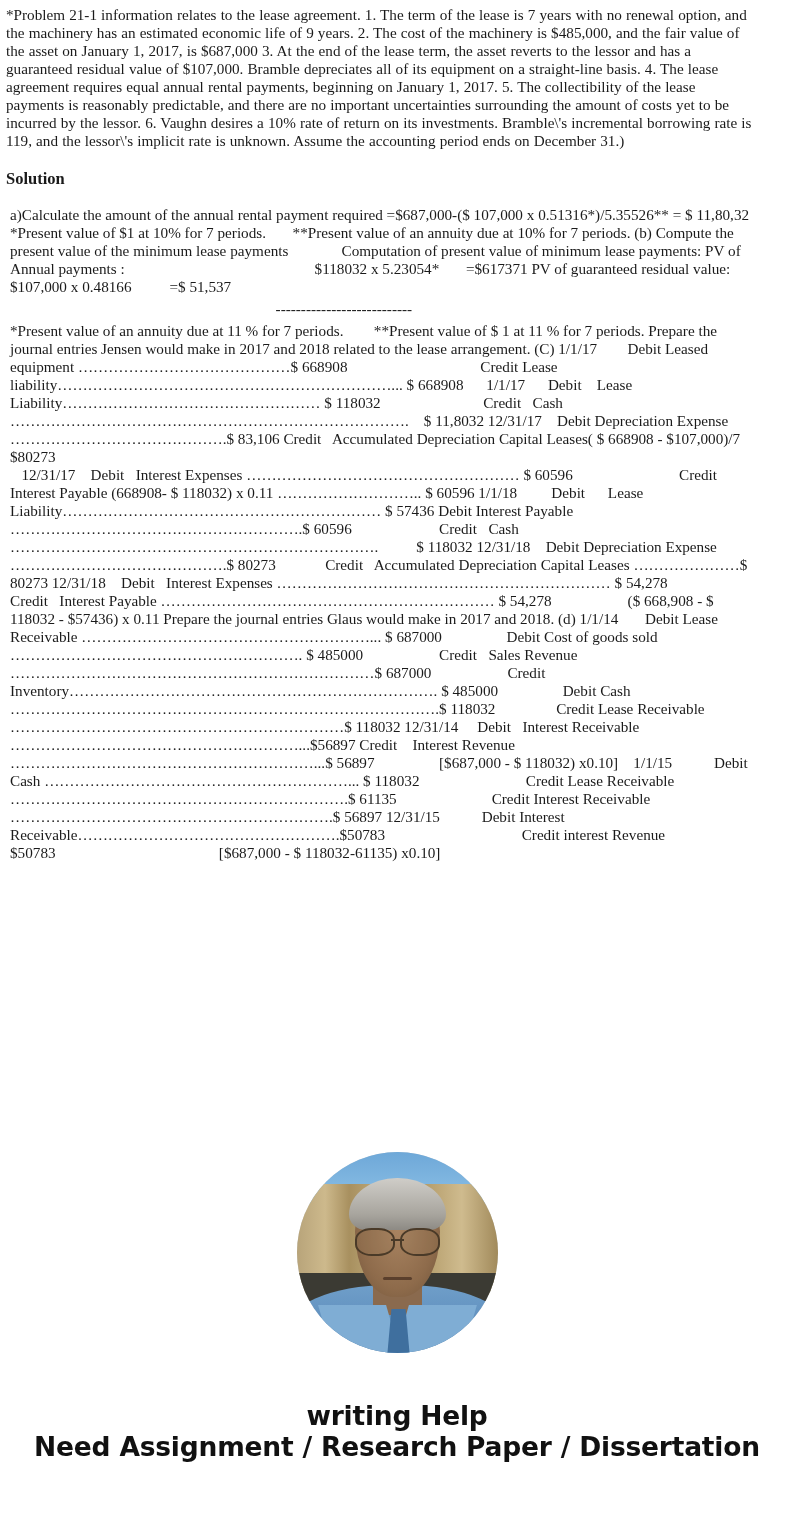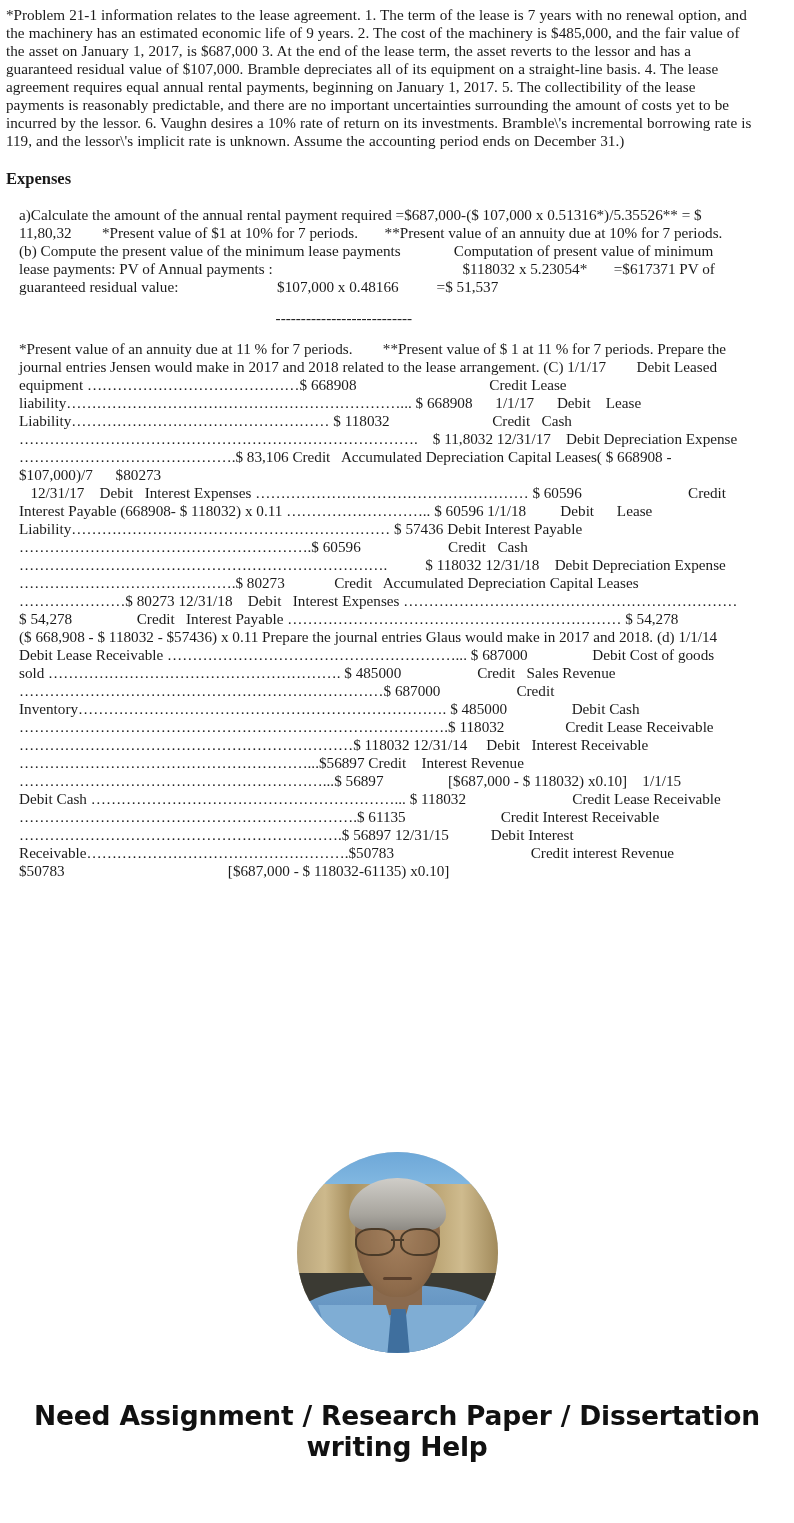--- a/index.html
+++ b/index.html
@@ -42,21 +42,21 @@
     font-size: 16.5px;
     font-weight: bold;
     line-height: 18px;
     margin: 20px 0 18px 0;
   }
 
   .solution-block {
     font-size: 15.2px;
     line-height: 18px;
     white-space: pre-wrap;
-    margin: 13px;
+    margin: 4px;
   }
 
   
   .rule-line {
     font-size: 15.2px;
     line-height: 18px;
     white-space: pre;
     letter-spacing: 0px;
   }
 
@@ -156,21 +156,21 @@
 </style>
 </head>
 <body>
 
 <div class="page">
 
   <div class="doc-body">
 
     <p class="para">*Problem 21-1 information relates to the lease agreement. 1. The term of the lease is 7 years with no renewal option, and the machinery has an estimated economic life of 9 years. 2. The cost of the machinery is $485,000, and the fair value of the asset on January 1, 2017, is $687,000 3. At the end of the lease term, the asset reverts to the lessor and has a guaranteed residual value of $107,000. Bramble depreciates all of its equipment on a straight-line basis. 4. The lease agreement requires equal annual rental payments, beginning on January 1, 2017. 5. The collectibility of the lease payments is reasonably predictable, and there are no important uncertainties surrounding the amount of costs yet to be incurred by the lessor. 6. Vaughn desires a 10% rate of return on its investments. Bramble\'s incremental borrowing rate is 119, and the lessor\'s implicit rate is unknown. Assume the accounting period ends on December 31.)</p>
 
-    <h2 class="section-heading">Expenses</h2>
+    <h2 class="section-heading">Solution</h2>
 
     <div class="solution-block">a)Calculate the amount of the annual rental payment required =$687,000-($ 107,000 x 0.51316*)/5.35526** = $ 11,80,32        *Present value of $1 at 10% for 7 periods.       **Present value of an annuity due at 10% for 7 periods. (b) Compute the present value of the minimum lease payments              Computation of present value of minimum lease payments: PV of Annual payments :                                                  $118032 x 5.23054*       =$617371 PV of guaranteed residual value:                          $107,000 x 0.48166          =$ 51,537</div>
 
     <div class="rule-line">                                                                       ---------------------------</div>
 
 
     <div class="solution-block">*Present value of an annuity due at 11 % for 7 periods.        **Present value of $ 1 at 11 % for 7 periods. Prepare the journal entries Jensen would make in 2017 and 2018 related to the lease arrangement. (C) 1/1/17        Debit Leased equipment ……………………………………$ 668908                                   Credit Lease liability…………………………………………………………... $ 668908      1/1/17      Debit    Lease Liability…………………………………………… $ 118032                           Credit   Cash …………………………………………………………………….    $ 11,8032 12/31/17    Debit Depreciation Expense …………………………………….$ 83,106 Credit   Accumulated Depreciation Capital Leases( $ 668908 - $107,000)/7      $80273
    12/31/17    Debit   Interest Expenses ……………………………………………… $ 60596                            Credit   Interest Payable (668908- $ 118032) x 0.11 ……………………….. $ 60596 1/1/18         Debit      Lease Liability……………………………………………………… $ 57436 Debit Interest Payable ………………………………………………….$ 60596                       Credit   Cash ……………………………………………………………….          $ 118032 12/31/18    Debit Depreciation Expense …………………………………….$ 80273             Credit   Accumulated Depreciation Capital Leases …………………$ 80273 12/31/18    Debit   Interest Expenses ………………………………………………………… $ 54,278                 Credit   Interest Payable ………………………………………………………… $ 54,278                    ($ 668,908 - $ 118032 - $57436) x 0.11 Prepare the journal entries Glaus would make in 2017 and 2018. (d) 1/1/14       Debit Lease Receivable …………………………………………………... $ 687000                 Debit Cost of goods sold …………………………………………………. $ 485000                    Credit   Sales Revenue ………………………………………………………………$ 687000                    Credit    Inventory………………………………………………………………. $ 485000                 Debit Cash ………………………………………………………………………….$ 118032                Credit Lease Receivable …………………………………………………………$ 118032 12/31/14     Debit   Interest Receivable …………………………………………………...$56897 Credit    Interest Revenue ……………………………………………………...$ 56897                 [$687,000 - $ 118032) x0.10]    1/1/15           Debit Cash ……………………………………………………... $ 118032                            Credit Lease Receivable ………………………………………………………….$ 61135                         Credit Interest Receivable ……………………………………………………….$ 56897 12/31/15           Debit Interest Receivable…………………………………………….$50783                                    Credit interest Revenue                                        $50783                                           [$687,000 - $ 118032-61135) x0.10]</div>
 
   </div>
@@ -190,17 +190,17 @@
       <div class="av-glasses">
         <span class="av-lens l"></span>
         <span class="av-lens r"></span>
         <span class="av-bridge"></span>
       </div>
       <div class="av-mouth"></div>
     </div>
   </div>
 
   <div class="footer">
+    <span class="footer-line">writing Help</span>
     <span class="footer-line">Need Assignment / Research Paper / Dissertation</span>
-    <span class="footer-line">writing Help</span>
   </div>
 
 </div>
 
 </body></html>

